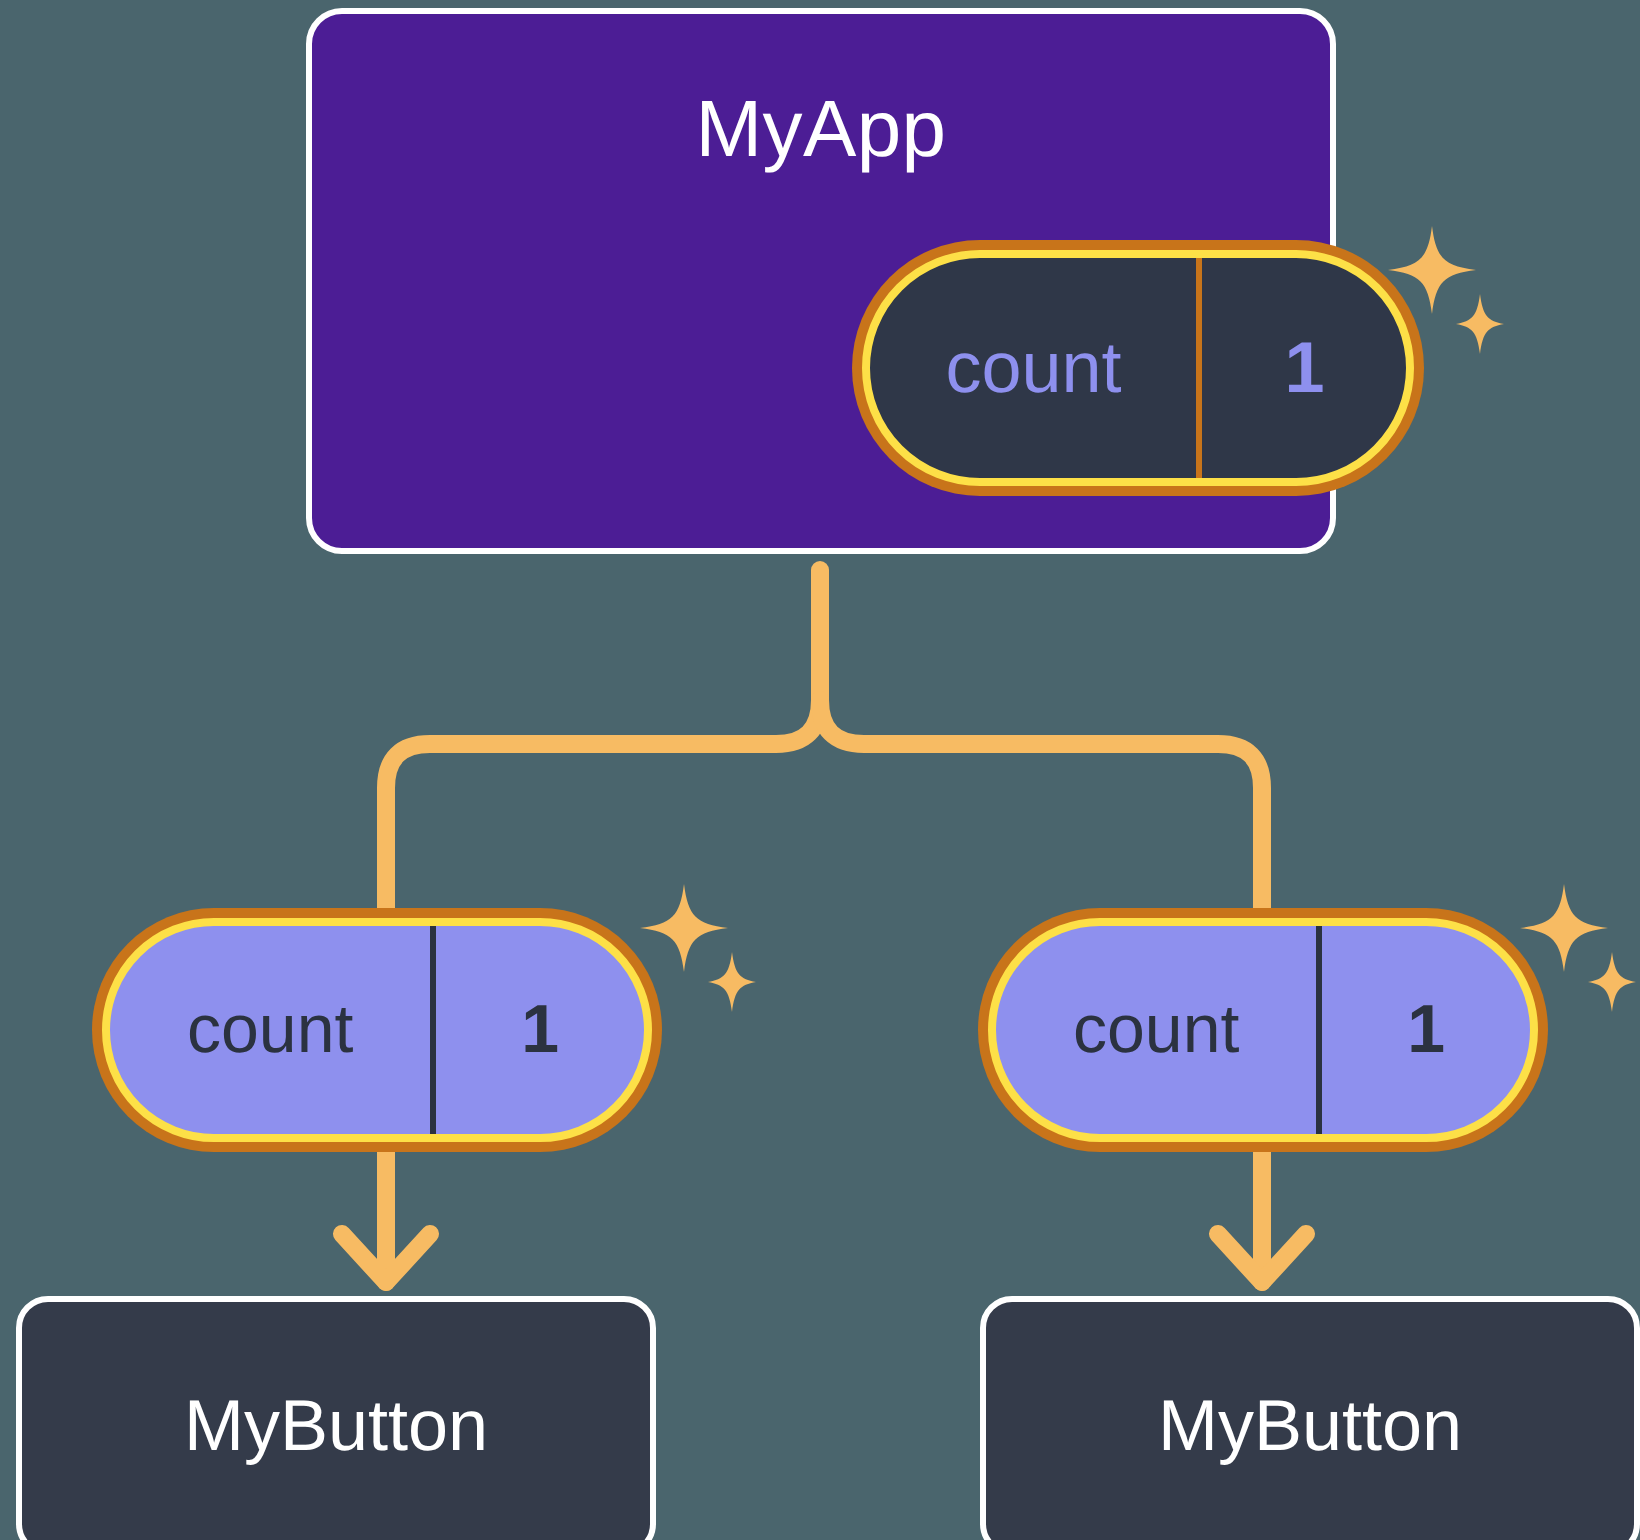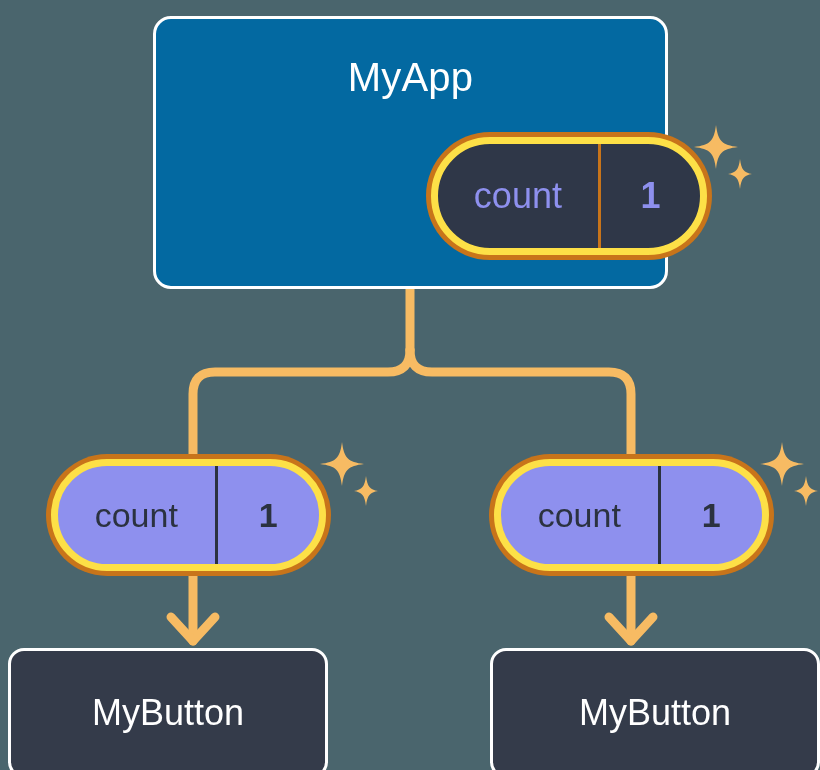--- a/index.html
+++ b/index.html
@@ -24,24 +24,24 @@
     position: absolute;
     left: 0; top: 0;
     width: 820px; height: 770px;
     z-index: 1;
   }
 
   
   .app-card {
     position: absolute;
     left: 153px;
-    top: 16px;
+    top: 4px;
     width: 515px;
     height: 273px;
-    background: #0369a1;
+    background: #4c1d95;
     border: 3px solid #ffffff;
     border-radius: 18px;
     box-sizing: border-box;
     z-index: 3;
   }
   .app-title {
     position: absolute;
     left: 0;
     top: 36px;
     width: 100%;
@@ -59,21 +59,21 @@
     border-radius: 999px;
     background: #c8741a;
     padding: 5px;
     z-index: 4;
   }
   .pill-inner {
     width: 100%;
     height: 100%;
     box-sizing: border-box;
     border-radius: 999px;
-    border: 7px solid #fde047;
+    border: 4px solid #fde047;
     display: flex;
     align-items: stretch;
     overflow: hidden;
     justify-content: center;
   }
   .pill-key, .pill-val {
     display: flex;
     align-items: center;
     justify-content: center;
     box-sizing: border-box;

